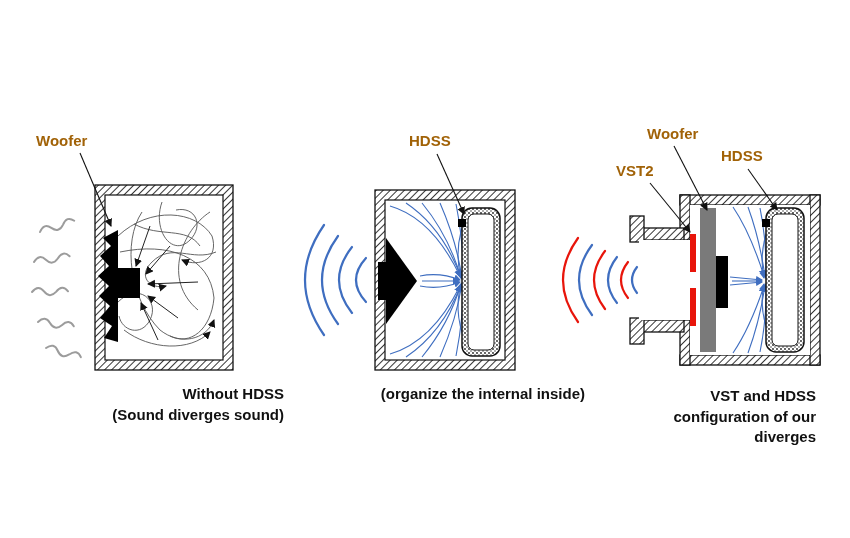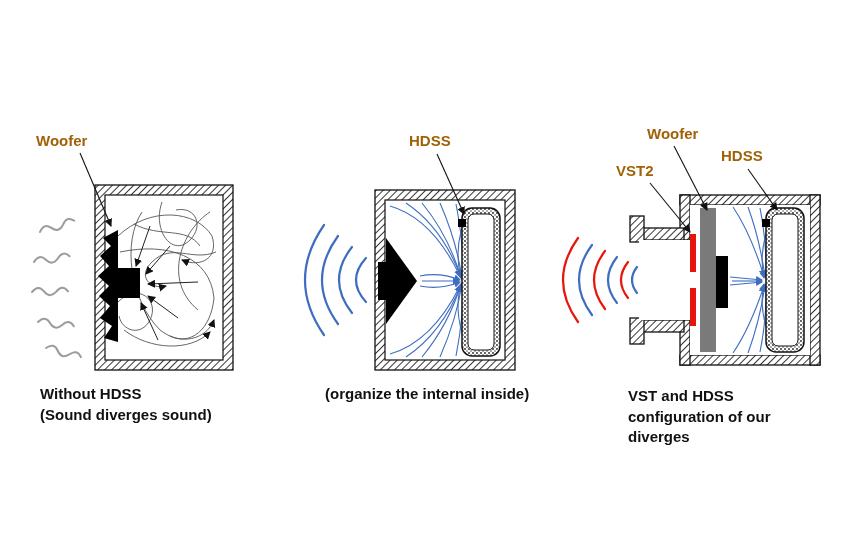--- a/index.html
+++ b/index.html
@@ -1,19 +1,19 @@
 <!DOCTYPE html>
 <html><head>
 <meta charset="utf-8">
 <style>
   html,body{margin:0;padding:0;background:#ffffff;}
   .stage{position:relative;width:850px;height:538px;background:#fff;overflow:hidden;
          font-family:"Liberation Sans",sans-serif;}
   .lbl{position:absolute;font-weight:700;font-size:15px;color:#a16207;white-space:nowrap;}
-  .cap{position:absolute;text-align:left;font-weight:700;font-size:15px;color:#111;line-height:1.38;}
+  .cap{position:absolute;text-align:right;font-weight:700;font-size:15px;color:#111;line-height:1.38;}
   svg{position:absolute;left:0;top:0;}
   .fl{fill:none;stroke:#3f6ec0;stroke-width:1.1;}
   .arcB{fill:none;stroke:#3f6ec0;stroke-width:2.2;stroke-linecap:round;}
   .arcR{fill:none;stroke:#e8150b;stroke-width:2.2;stroke-linecap:round;}
   .wave{fill:none;stroke:#9c9c9c;stroke-width:2;stroke-linecap:round;}
   .scat{fill:none;stroke:#555;stroke-width:0.9;}
   .sarr{stroke:#222;stroke-width:1;}
   .larr{stroke:#111;stroke-width:1.1;}
   .wall{stroke:#111;stroke-width:1.3;}
 </style>
@@ -185,19 +185,19 @@
 <div class="lbl" style="left:616px;top:162px">VST2</div>
 <div class="lbl" style="left:721px;top:147px">HDSS</div>
 
 <div class="cap" style="left:40px;top:384px;width:244px">
   <div>Without HDSS</div>
   <div>(Sound diverges sound)</div>
 </div>
 <div class="cap" style="left:325px;top:384px;width:260px">
   <div>(organize the internal inside)</div>
 </div>
-<div class="cap" style="left:628px;top:386px;width:220px">
+<div class="cap" style="left:596px;top:386px;width:220px">
   <div>VST and HDSS</div>
   <div>configuration of our</div>
   <div>diverges</div>
 </div>
 
 </div>
 
 </body></html>

